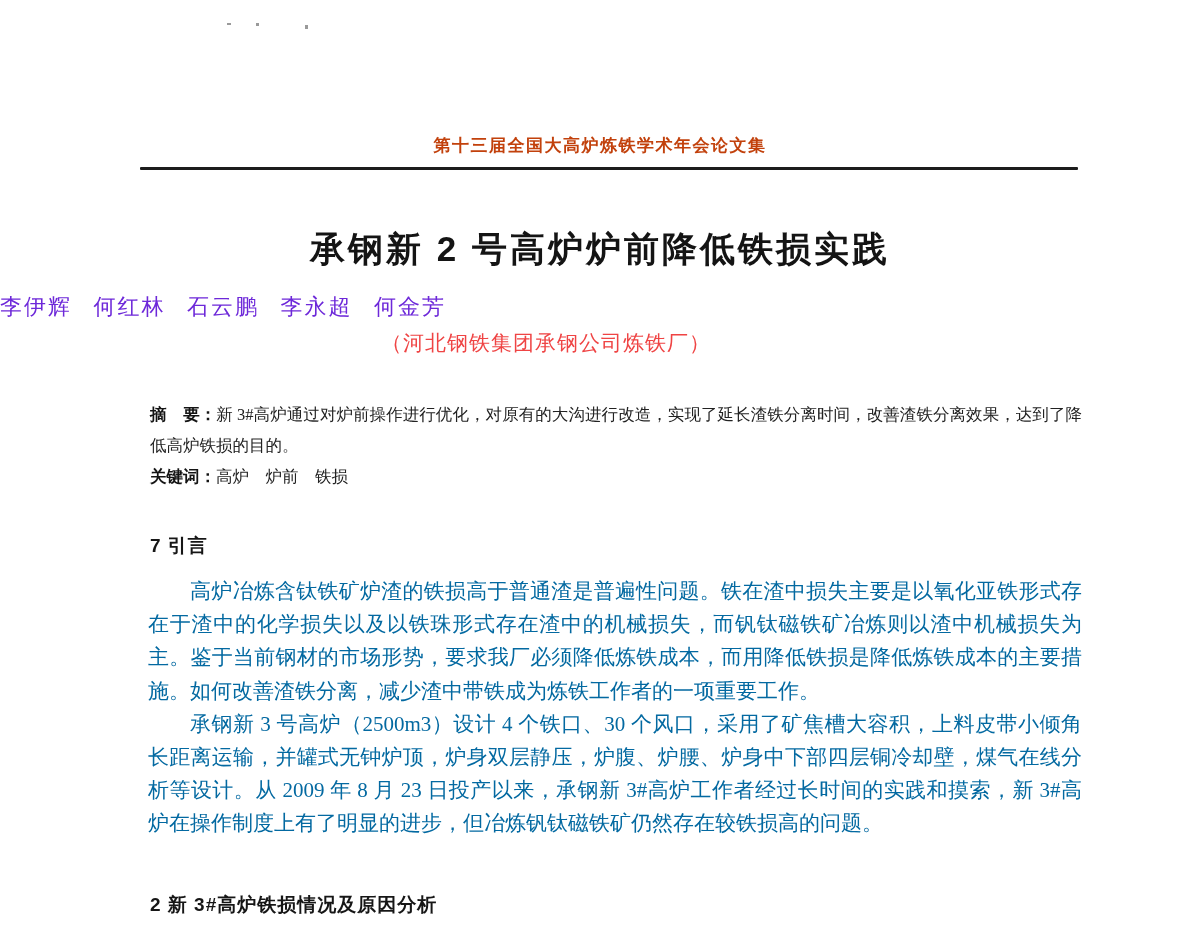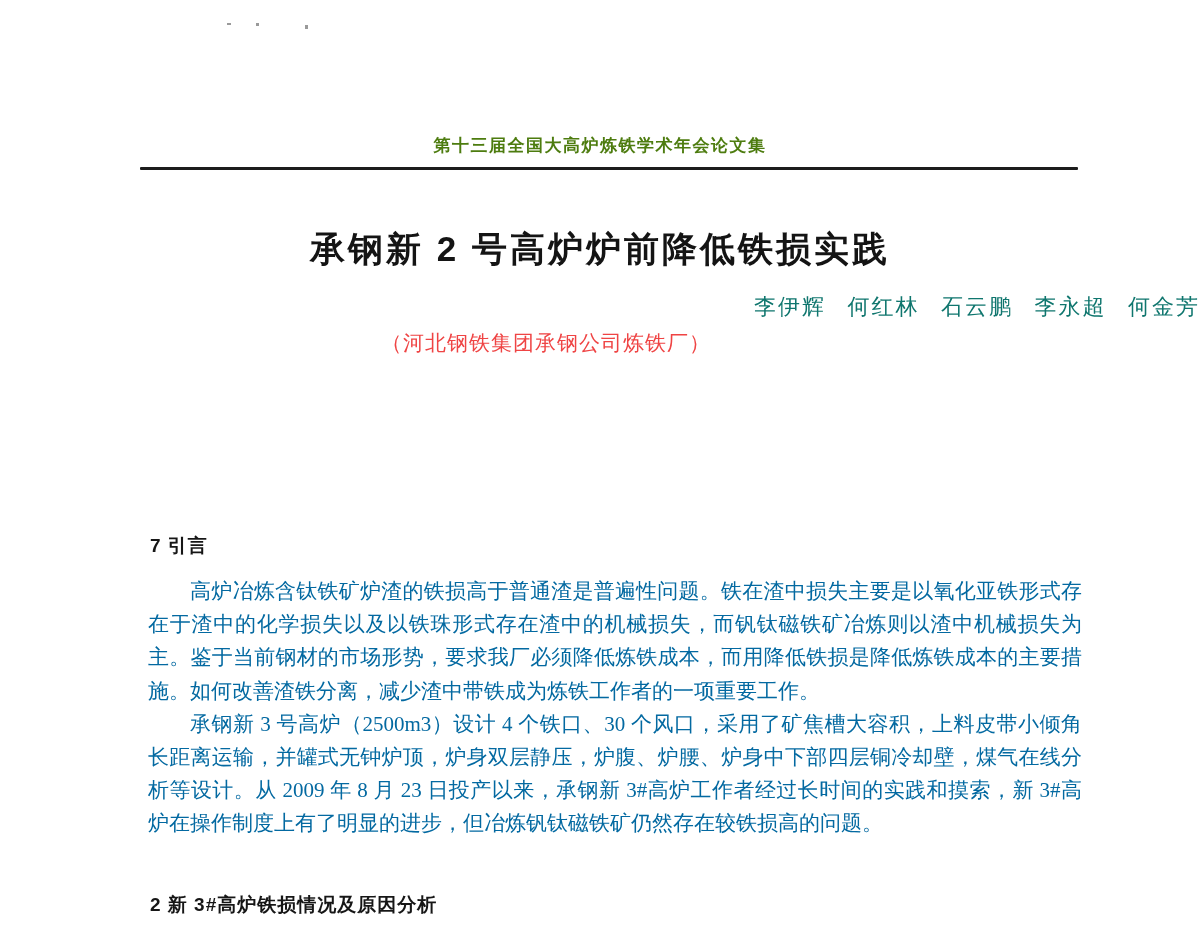--- a/index.html
+++ b/index.html
@@ -13,21 +13,21 @@
     font-family: "Liberation Serif", serif;
   }
   .running-header {
     position: absolute;
     top: 134px; left: 0; width: 1200px;
     text-align: center;
     font-family: "Liberation Sans", sans-serif;
     font-weight: bold;
     font-size: 17px;
     letter-spacing: 1.5px;
-    color: #4d7c0f;
+    color: #c2410c;
   }
   .header-rule {
     position: absolute;
     top: 167px; left: 140px;
     width: 938px; height: 3px;
     background: #1c1c1c;
     border-radius: 1px;
   }
   .speckle { position: absolute; background: #9a9a9a; }
   .sp1 { top: 23px; left: 227px; width: 4px; height: 2px; }
@@ -39,25 +39,25 @@
     text-align: center;
     font-family: "Liberation Sans", sans-serif;
     font-weight: bold;
     font-size: 35px;
     letter-spacing: 3px;
     color: #141414;
   }
   .authors {
     position: absolute;
     top: 292px; left: 0; width: 1200px;
-    text-align: right;
+    text-align: left;
     font-size: 22px;
     letter-spacing: 2px;
     word-spacing: 14px;
-    color: #0f766e;
+    color: #6d28d9;
   }
   .affiliation {
     position: absolute;
     top: 329px; left: 0; width: 1092px;
     text-align: center;
     font-size: 21px;
     letter-spacing: 1px;
     color: #ef4444;
   }
   .abstract-block {
@@ -111,20 +111,24 @@
   <div class="running-header">第十三届全国大高炉炼铁学术年会论文集</div>
 
   <div class="header-rule"></div>
 
   <h1 class="paper-title">承钢新 2 号高炉炉前降低铁损实践</h1>
 
   <div class="authors">李伊辉 何红林 石云鹏 李永超 何金芳</div>
 
   <div class="affiliation">（河北钢铁集团承钢公司炼铁厂）</div>
 
+  <div class="abstract-block">
+    <p><span class="inline-label">摘　要：</span><span>新 3#高炉通过对炉前操作进行优化，对原有的大沟进行改造，实现了延长渣铁分离时间，改善渣铁分离效果，达到了降低高炉铁损的目的。</span></p>
+    <p><span class="inline-label">关键词：</span><span>高炉　炉前　铁损</span></p>
+  </div>
 
   <h2 class="section-heading sec1">7 引言</h2>
 
   <div class="body-text">
     <p>高炉冶炼含钛铁矿炉渣的铁损高于普通渣是普遍性问题。铁在渣中损失主要是以氧化亚铁形式存在于渣中的化学损失以及以铁珠形式存在渣中的机械损失，而钒钛磁铁矿冶炼则以渣中机械损失为主。鉴于当前钢材的市场形势，要求我厂必须降低炼铁成本，而用降低铁损是降低炼铁成本的主要措施。如何改善渣铁分离，减少渣中带铁成为炼铁工作者的一项重要工作。</p>
     <p>承钢新 3 号高炉（2500m3）设计 4 个铁口、30 个风口，采用了矿焦槽大容积，上料皮带小倾角长距离运输，并罐式无钟炉顶，炉身双层静压，炉腹、炉腰、炉身中下部四层铜冷却壁，煤气在线分析等设计。从 2009 年 8 月 23 日投产以来，承钢新 3#高炉工作者经过长时间的实践和摸索，新 3#高炉在操作制度上有了明显的进步，但冶炼钒钛磁铁矿仍然存在较铁损高的问题。</p>
   </div>
 
   <h2 class="section-heading sec2">2 新 3#高炉铁损情况及原因分析</h2>
 

